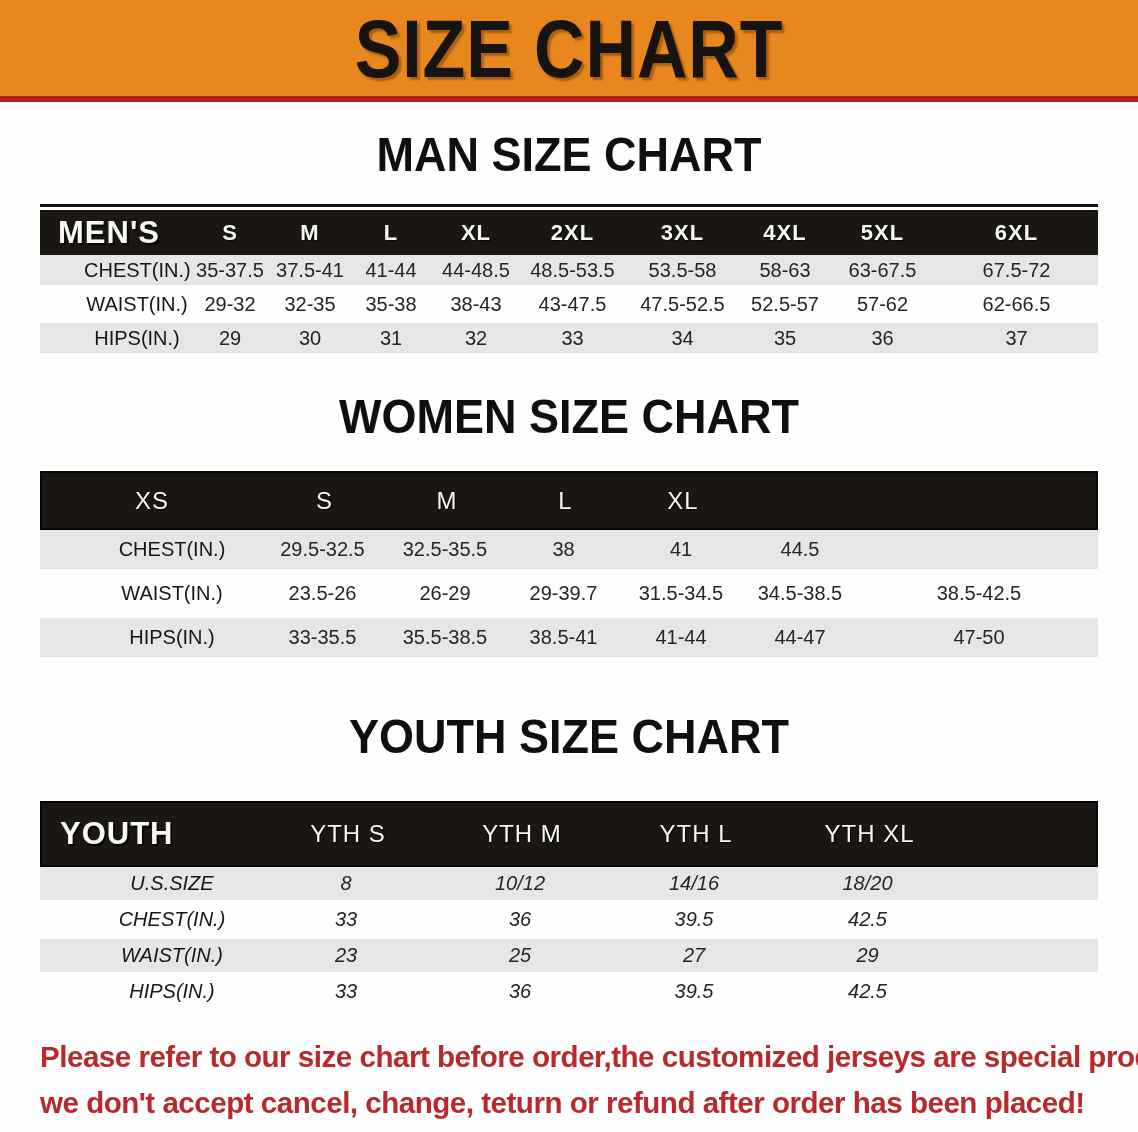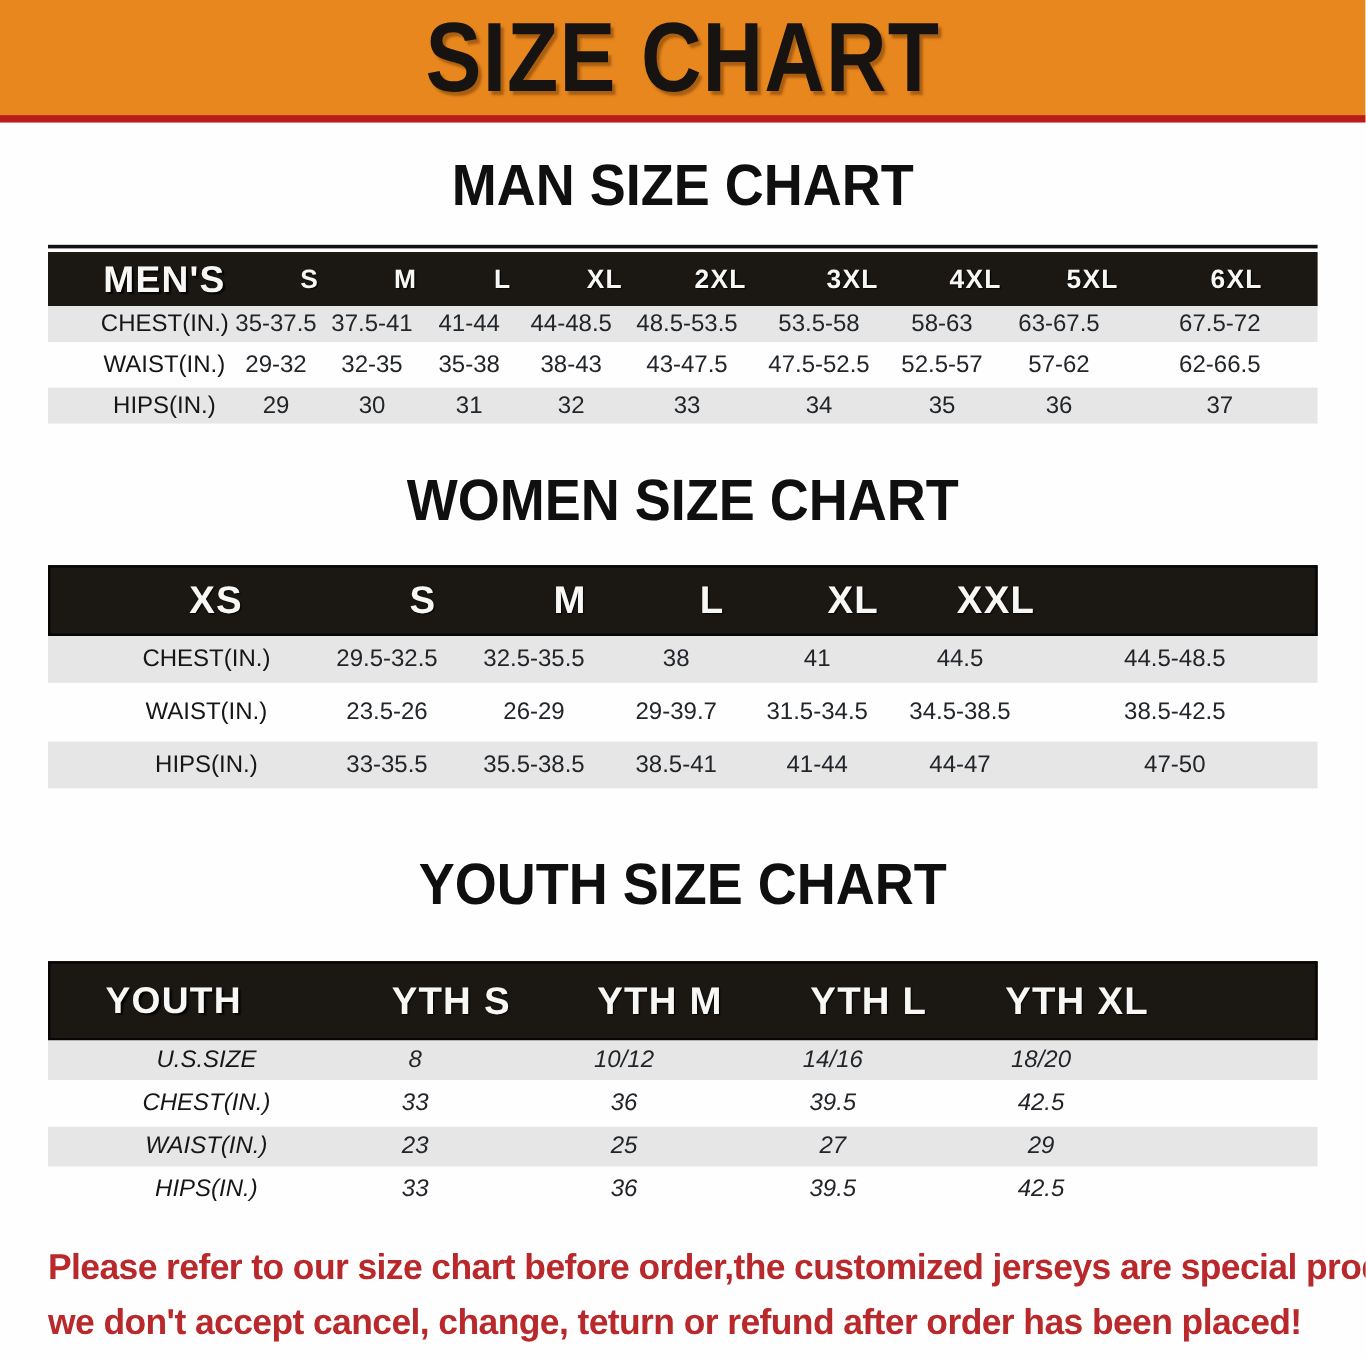--- a/index.html
+++ b/index.html
@@ -53,21 +53,20 @@
   .women-table { margin-top: 28px; }
   .youth-table { margin-top: 38px; }
 
   .topline { height: 3px; background: #121212; margin-bottom: 3px; }
 
   .t-header {
     display: grid;
     align-items: center;
     background: var(--header-bg, #1b1713);
     color: #f7f7f5;
-    padding-left: 28px;
   }
   .men-table .t-header   { height: 45px; }
   .women-table .t-header { height: 59px; border: 2px solid #060606; }
   .youth-table .t-header { height: 66px; border: 2px solid #060606; }
 
   .t-hlabel {
     font-size: 31px;
     font-weight: 800;
     padding-left: 18px;
     letter-spacing: 1px;
@@ -75,21 +74,21 @@
     white-space: nowrap;
   }
   .t-hcol {
     font-size: 22px;
     font-weight: 700;
     text-align: center;
     letter-spacing: 1px;
     text-shadow: 1px 1px 1px rgba(0,0,0,0.8);
     white-space: nowrap;
   }
-  .women-table .t-hcol, .youth-table .t-hcol { font-size: 32px; font-weight: 700; }
+  .women-table .t-hcol, .youth-table .t-hcol { font-size: 24px; font-weight: 400; }
 
   .t-row { display: grid; align-items: center; }
   .t-row.stripe { background: var(--stripe-bg, #e6e6e6); }
 
   .men-table .t-row   { height: 30px; margin-bottom: 4px; }
   .women-table .t-row { height: 39px; margin-bottom: 5px; }
   .youth-table .t-row { height: 33px; margin-bottom: 3px; font-style: italic; }
   .t-row:last-child   { margin-bottom: 0; }
 
   .t-rlabel {
@@ -192,31 +191,29 @@
 
   <h2 class="section-heading heading-women">WOMEN SIZE CHART</h2>
 
   <section class="size-table women-table">
     <div class="t-header grid-women">
       <div class="t-hcol">XS</div>
       <div class="t-hcol">S</div>
       <div class="t-hcol">M</div>
       <div class="t-hcol">L</div>
       <div class="t-hcol">XL</div>
-      <div class="t-hcol">XXL</div>
     </div>
     <div class="t-rows">
       <div class="t-row stripe grid-women">
         <div class="t-rlabel">CHEST(IN.)</div>
         <div class="t-cell">29.5-32.5</div>
         <div class="t-cell">32.5-35.5</div>
         <div class="t-cell">38</div>
         <div class="t-cell">41</div>
         <div class="t-cell">44.5</div>
-        <div class="t-cell">44.5-48.5</div>
       </div>
       <div class="t-row grid-women">
         <div class="t-rlabel">WAIST(IN.)</div>
         <div class="t-cell">23.5-26</div>
         <div class="t-cell">26-29</div>
         <div class="t-cell">29-39.7</div>
         <div class="t-cell">31.5-34.5</div>
         <div class="t-cell">34.5-38.5</div>
         <div class="t-cell">38.5-42.5</div>
       </div>

